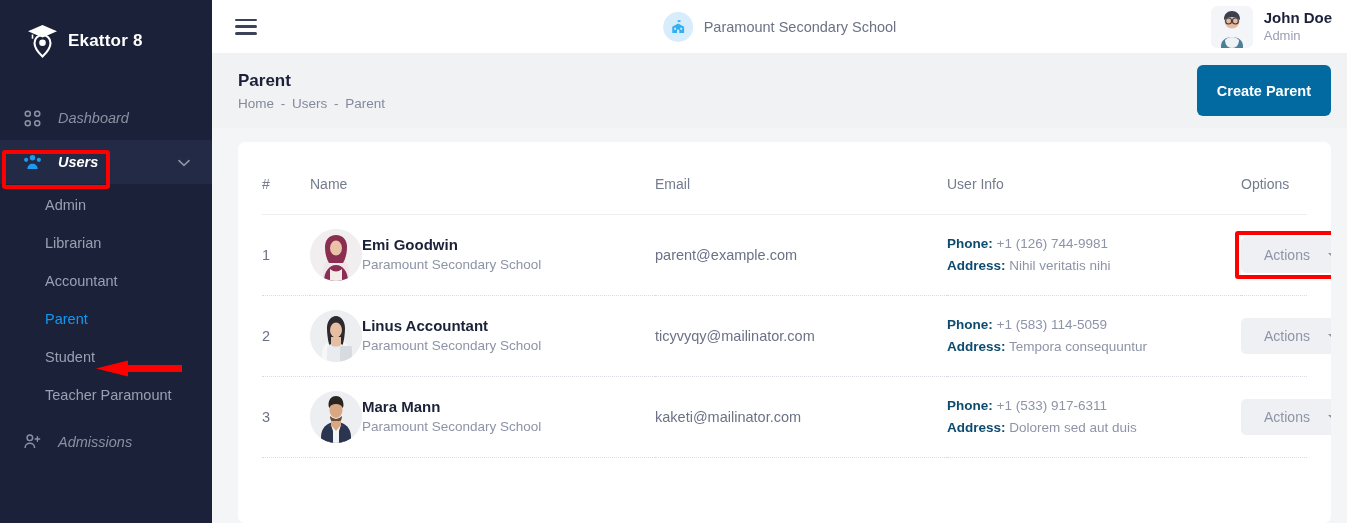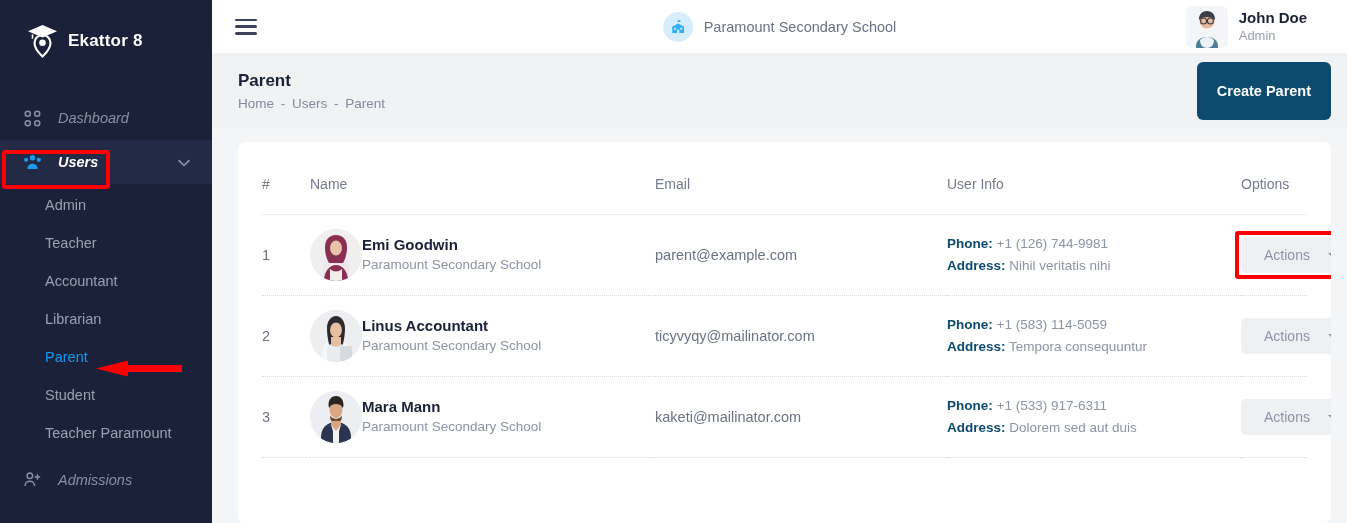--- a/index.html
+++ b/index.html
@@ -112,21 +112,21 @@
     left: 50%; transform: translateX(-50%);
     display: flex; align-items: center; gap: 11px;
   }
   .school-badge {
     width: 30px; height: 30px; border-radius: 50%;
     background: #d7edfb;
     display: flex; align-items: center; justify-content: center;
   }
   .school-name { color: #6b7285; font-size: 14.5px; }
   .user-box {
-    position: absolute; right: 40px;
+    position: absolute; right: 15px;
     display: flex; align-items: center; gap: 11px;
     cursor: pointer;
   }
   .avatar-hdr {
     width: 42px; height: 42px; border-radius: 7px;
     overflow: hidden; flex: 0 0 42px;
     background: #eef1f5;
   }
   .user-name { color: #1b2138; font-size: 15px; font-weight: bold; line-height: 1.25; }
   .user-role { color: #9aa0b2; font-size: 13px; line-height: 1.25; }
@@ -135,23 +135,23 @@
     height: 75px; flex: 0 0 75px;
     background: #f1f2f4;
     display: flex; align-items: center; justify-content: space-between;
     padding: 0 16px 0 26px;
     position: relative;
   }
   .page-title { color: #1b2138; font-size: 17px; font-weight: bold; margin-bottom: 5px; }
   .crumbs { font-size: 13.5px; color: #838a9c; }
   .crumbs .sep { margin: 0 3px; }
   .btn-primary {
-    background: #0c4a6e; color: #ffffff;
+    background: #0369a1; color: #ffffff;
     border: none; border-radius: 6px;
-    height: 58px; padding: 0 20px;
+    height: 51px; padding: 0 20px;
     font-size: 14.5px; font-weight: bold;
     font-family: "Liberation Sans", sans-serif;
     cursor: pointer;
   }
 
   .content { flex: 1 1 auto; padding: 14px 16px 0 26px; overflow: hidden; }
   .card {
     background: #ffffff;
     border-radius: 7px;
     height: 100%;
@@ -261,23 +261,22 @@
         <span>Users</span>
         <span class="chev">
           <svg viewBox="0 0 12 8" width="12" height="8">
             <path d="M1 1.6 L6 6.4 L11 1.6" fill="none" stroke="#8b90a3" stroke-width="1.7" stroke-linecap="round"></path>
           </svg>
         </span>
       </div>
 
       <div class="sub-nav">
         <a class="sub-item">Admin</a>
-        <a class="sub-item">Teacher</a>
+        <a class="sub-item">Librarian</a>
         <a class="sub-item">Accountant</a>
-        <a class="sub-item">Librarian</a>
         <a class="sub-item current">Parent</a>
         <a class="sub-item">Student</a>
         <a class="sub-item">Teacher Paramount</a>
       </div>
 
       <div class="nav-item">
         <span class="nav-ico">
           <svg viewBox="0 0 20 20" width="18" height="18">
             <circle cx="7.6" cy="5.4" r="3.1" fill="none" stroke="#8b90a3" stroke-width="1.6"></circle>
             <path d="M2.3 16.6 c0-3.1 2.3-5.2 5.3-5.2 s5.3 2.1 5.3 5.2" fill="none" stroke="#8b90a3" stroke-width="1.6"></path>

